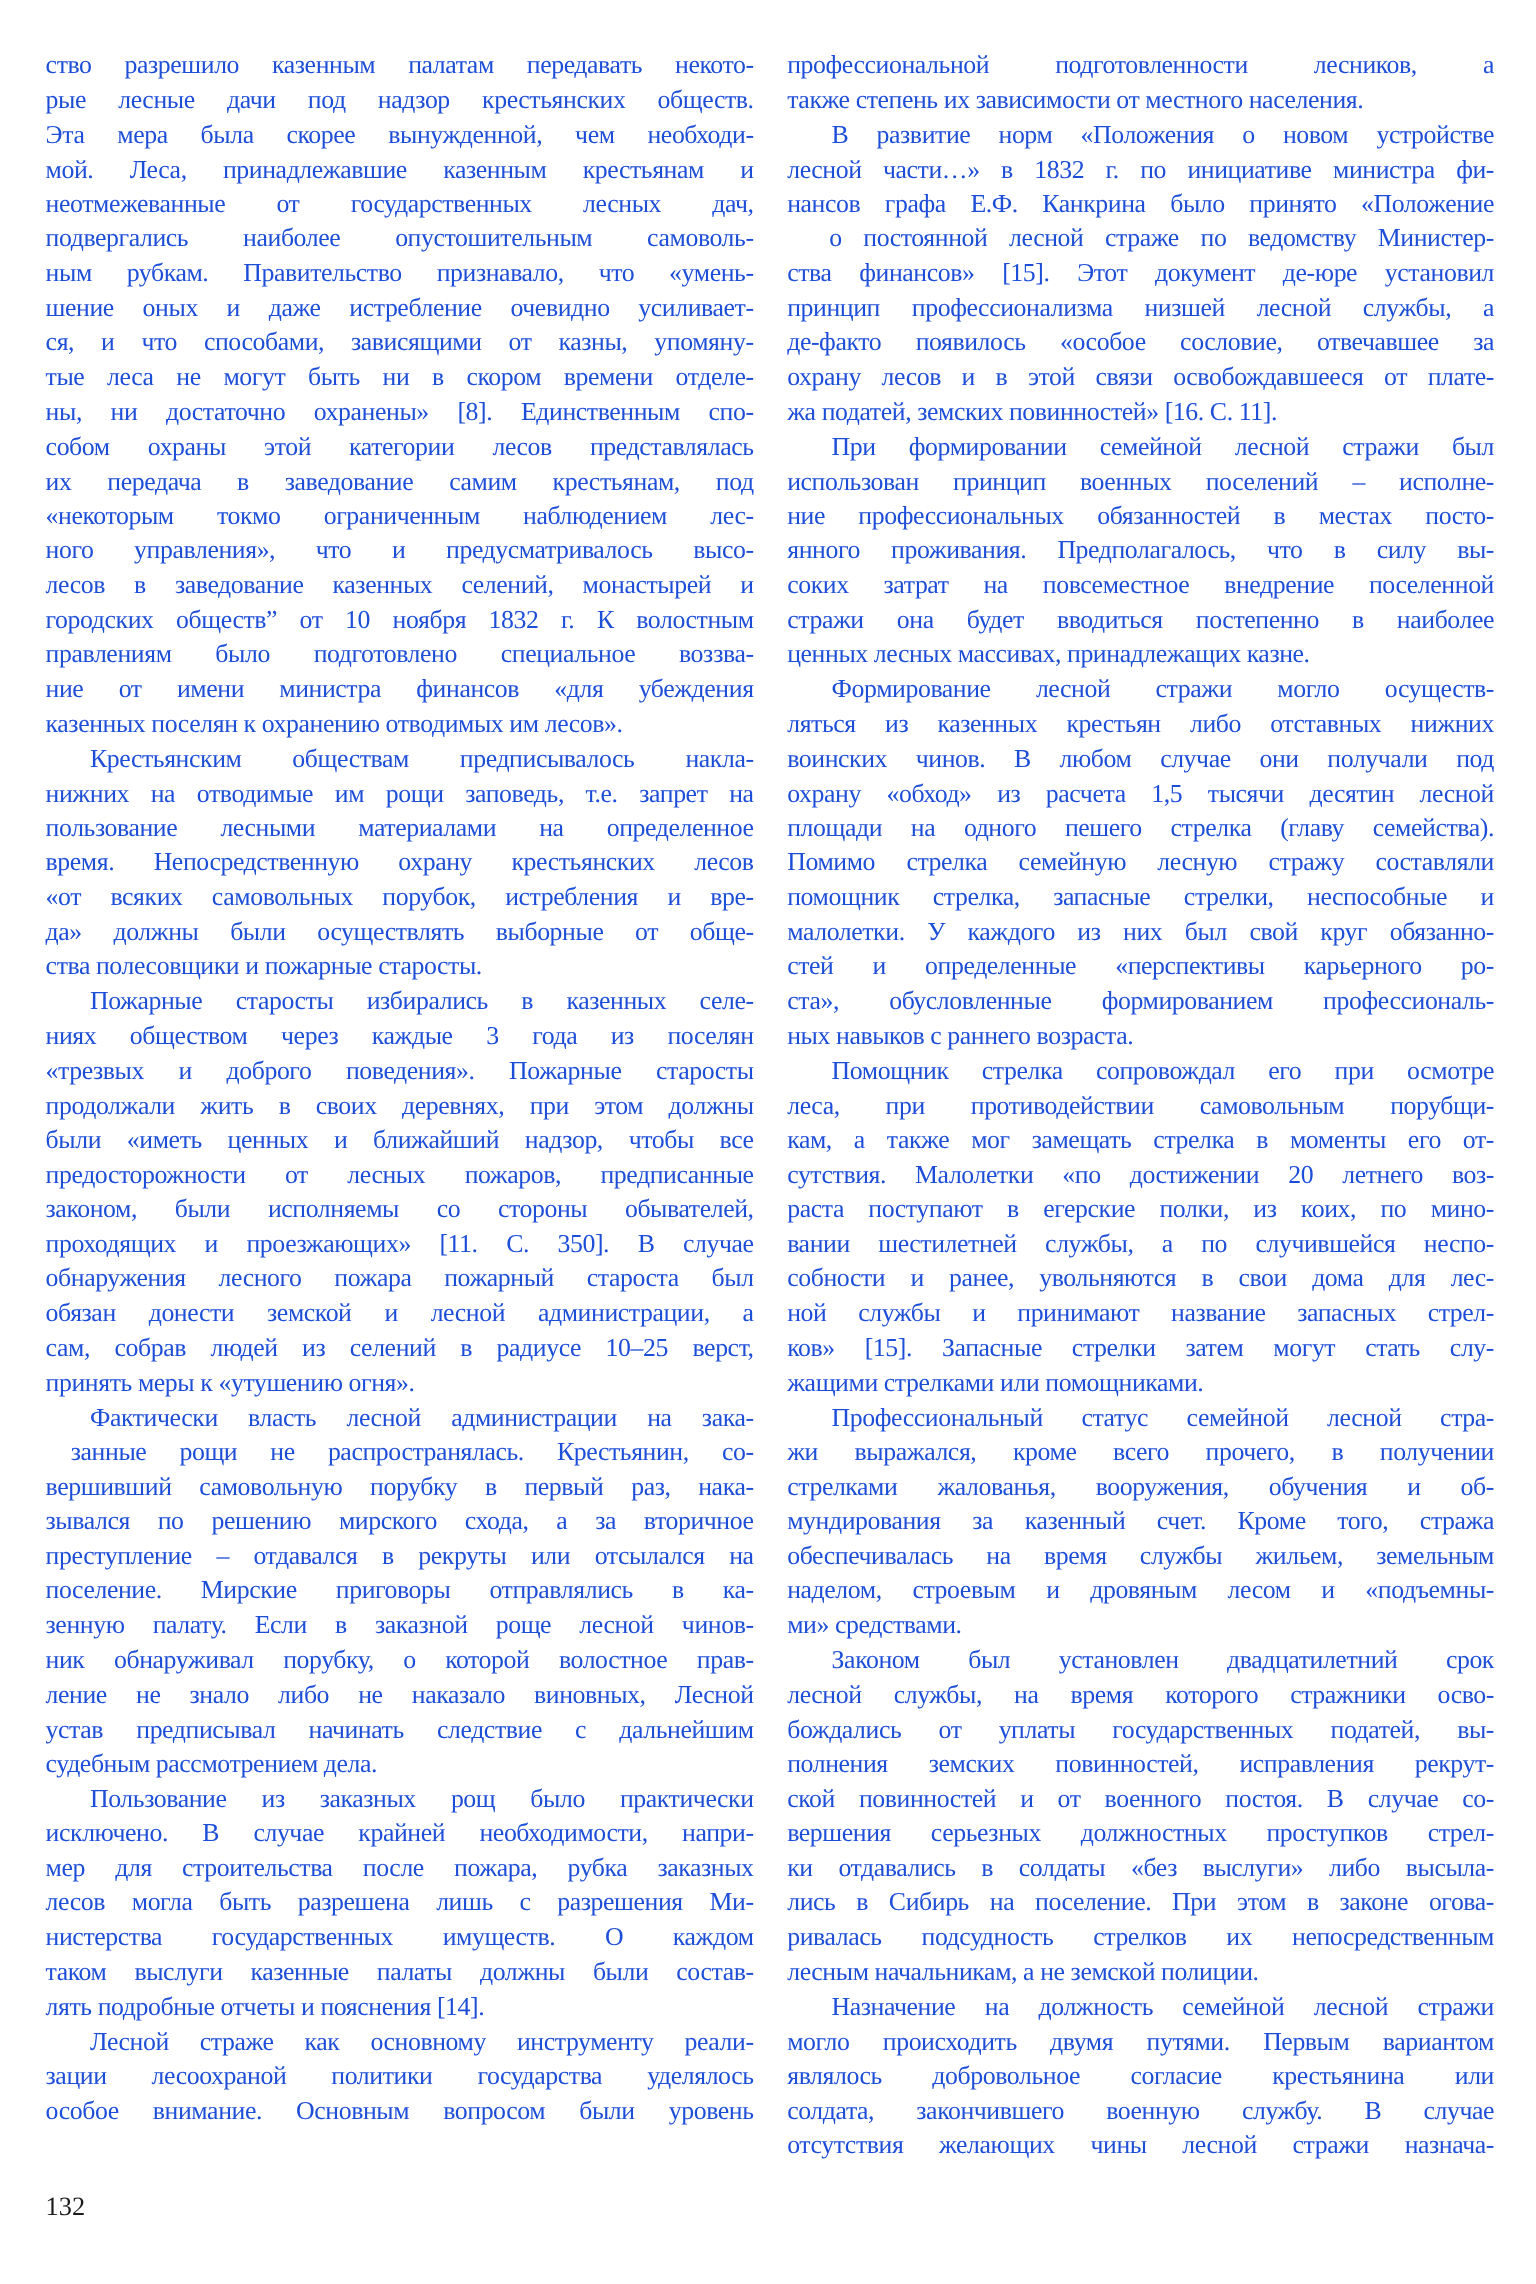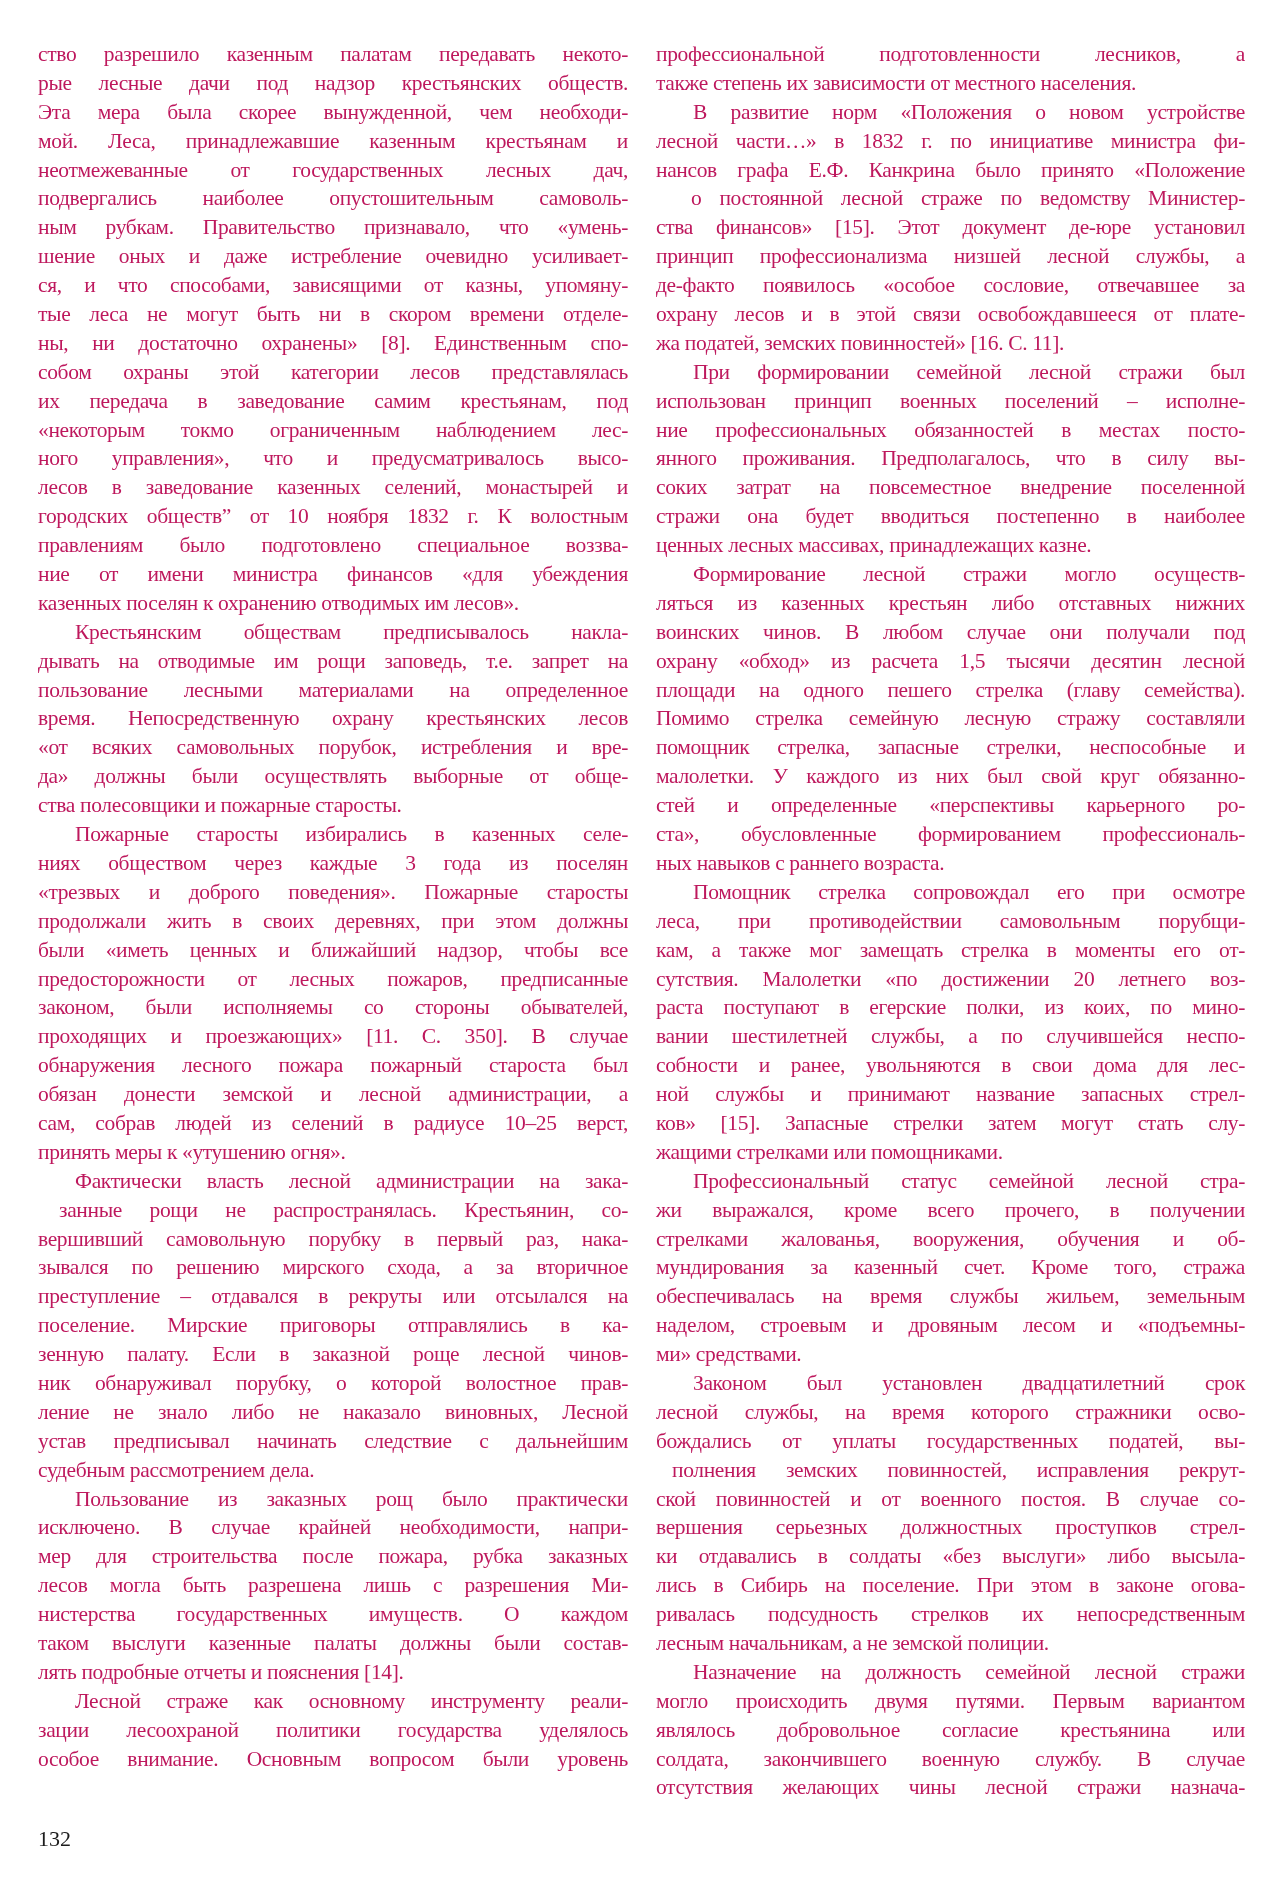--- a/index.html
+++ b/index.html
@@ -4,21 +4,21 @@
 <style>
   html, body { margin: 0; padding: 0; background: #ffffff; }
   body { width: 1280px; height: 1903px; position: relative; overflow: hidden; }
   .page { position: absolute; left: 0; top: 0; width: 1280px; height: 1903px; background: #ffffff; }
   .column {
     position: absolute;
     top: 40px;
     font-family: "Liberation Serif", serif;
     font-size: 21.5px;
     line-height: 28.9px;
-    color: #be185d;
+    color: #1d4ed8;
   }
   .col-left { left: 38px; width: 590px; }
   .col-right { left: 656px; width: 589px; }
   .line {
     display: block;
     height: 28.9px;
     white-space: nowrap;
     text-align: justify;
     text-align-last: justify;
     letter-spacing: -0.35px;
@@ -54,21 +54,21 @@
       <span class="line" style="white-space: nowrap;">собом охраны этой категории лесов представлялась</span>
       <span class="line" style="white-space: nowrap;">их передача в заведование самим крестьянам, под</span>
       <span class="line" style="white-space: nowrap;">«некоторым токмо ограниченным наблюдением лес-</span>
       <span class="line" style="white-space: nowrap;">ного управления», что и предусматривалось высо-</span>
       <span class="line" style="white-space: nowrap;">лесов в заведование казенных селений, монастырей и</span>
       <span class="line" style="white-space: nowrap;">городских обществ” от 10 ноября 1832 г. К волостным</span>
       <span class="line" style="white-space: nowrap;">правлениям было подготовлено специальное воззва-</span>
       <span class="line" style="white-space: nowrap;">ние от имени министра финансов «для убеждения</span>
       <span class="line last" style="white-space: nowrap;">казенных поселян к охранению отводимых им лесов».</span>
       <span class="line indent" style="white-space: nowrap;">Крестьянским обществам предписывалось накла-</span>
-      <span class="line" style="white-space: nowrap;">дывать на отводимые им рощи заповедь, т.е. запрет на</span>
+      <span class="line" style="white-space: nowrap;">нижних на отводимые им рощи заповедь, т.е. запрет на</span>
       <span class="line" style="white-space: nowrap;">пользование лесными материалами на определенное</span>
       <span class="line" style="white-space: nowrap;">время. Непосредственную охрану крестьянских лесов</span>
       <span class="line" style="white-space: nowrap;">«от всяких самовольных порубок, истребления и вре-</span>
       <span class="line" style="white-space: nowrap;">да» должны были осуществлять выборные от обще-</span>
       <span class="line last" style="white-space: nowrap;">ства полесовщики и пожарные старосты.</span>
       <span class="line indent" style="white-space: nowrap;">Пожарные старосты избирались в казенных селе-</span>
       <span class="line" style="white-space: nowrap;">ниях обществом через каждые 3 года из поселян</span>
       <span class="line" style="white-space: nowrap;">«трезвых и доброго поведения». Пожарные старосты</span>
       <span class="line" style="white-space: nowrap;">продолжали жить в своих деревнях, при этом должны</span>
       <span class="line" style="white-space: nowrap;">были «иметь ценных и ближайший надзор, чтобы все</span>
@@ -144,21 +144,21 @@
       <span class="line indent" style="white-space: nowrap;">Профессиональный статус семейной лесной стра-</span>
       <span class="line" style="white-space: nowrap;">жи выражался, кроме всего прочего, в получении</span>
       <span class="line" style="white-space: nowrap;">стрелками жалованья, вооружения, обучения и об-</span>
       <span class="line" style="white-space: nowrap;">мундирования за казенный счет. Кроме того, стража</span>
       <span class="line" style="white-space: nowrap;">обеспечивалась на время службы жильем, земельным</span>
       <span class="line" style="white-space: nowrap;">наделом, строевым и дровяным лесом и «подъемны-</span>
       <span class="line last" style="white-space: nowrap;">ми» средствами.</span>
       <span class="line indent" style="white-space: nowrap;">Законом был установлен двадцатилетний срок</span>
       <span class="line" style="white-space: nowrap;">лесной службы, на время которого стражники осво-</span>
       <span class="line" style="white-space: nowrap;">бождались от уплаты государственных податей, вы-</span>
-      <span class="line" style="white-space: nowrap; margin-left: 16px;">полнения земских повинностей, исправления рекрут-</span>
+      <span class="line" style="white-space: nowrap;">полнения земских повинностей, исправления рекрут-</span>
       <span class="line" style="white-space: nowrap;">ской повинностей и от военного постоя. В случае со-</span>
       <span class="line" style="white-space: nowrap;">вершения серьезных должностных проступков стрел-</span>
       <span class="line" style="white-space: nowrap;">ки отдавались в солдаты «без выслуги» либо высыла-</span>
       <span class="line" style="white-space: nowrap;">лись в Сибирь на поселение. При этом в законе огова-</span>
       <span class="line" style="white-space: nowrap;">ривалась подсудность стрелков их непосредственным</span>
       <span class="line last" style="white-space: nowrap;">лесным начальникам, а не земской полиции.</span>
       <span class="line indent" style="white-space: nowrap;">Назначение на должность семейной лесной стражи</span>
       <span class="line" style="white-space: nowrap;">могло происходить двумя путями. Первым вариантом</span>
       <span class="line" style="white-space: nowrap;">являлось добровольное согласие крестьянина или</span>
       <span class="line" style="white-space: nowrap;">солдата, закончившего военную службу. В случае</span>

